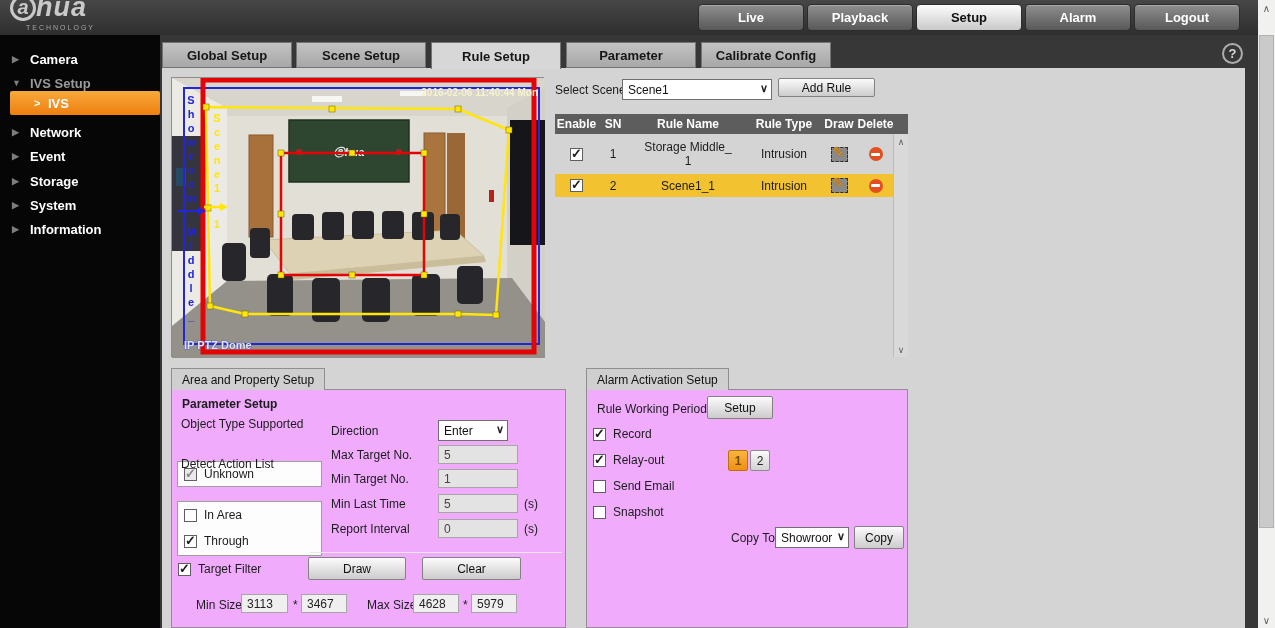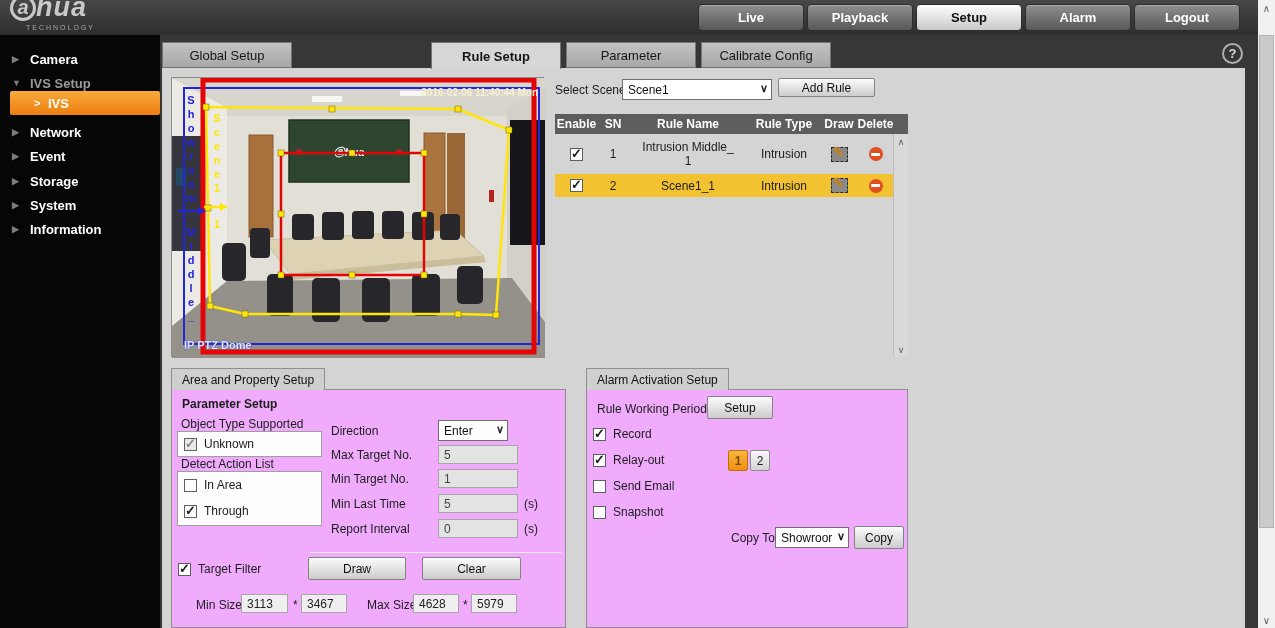--- a/index.html
+++ b/index.html
@@ -33,21 +33,21 @@
   .side-sub { position:absolute; left:10px; width:150px; height:24px; border-radius:2px;
               background:linear-gradient(#f8a93b,#ee7f10); display:flex; align-items:center;
               color:#fff; font-size:13px; font-weight:bold; cursor:pointer; }
   .side-sub .arr { width:14px; margin-left:24px; font-size:11px; color:#fff; }
 
   
   #content { position:absolute; left:160px; top:35px; width:1098px; height:593px; background:#373737; }
   .tab { position:absolute; top:7px; height:26px; width:130px;
          background:linear-gradient(#c3c3c3,#a7a7a7); border:1px solid #747474;
          display:flex; align-items:center; justify-content:center; font-size:13px;
-         color:#161616; cursor:pointer; }
+         color:#161616; cursor:pointer;font-weight:bold; }
   .tab.active { background:#d7d7d7; font-weight:bold; height:27px; border-bottom:none; z-index:3; }
   #help { position:absolute; left:1062px; top:8px; width:21px; height:21px; border-radius:50%;
           border:2px solid #aeaeae; color:#d8d8d8; font-size:13px; font-weight:bold;
           display:flex; align-items:center; justify-content:center; cursor:pointer; }
 
   #panel { position:absolute; left:2px; top:33px; width:1083px; height:560px; background:#d4d4d4; }
 
   
   #video { position:absolute; left:9px; top:9px; width:373px; height:280px;
            border:1px solid #8d8d8d; background:#9b988f; cursor:crosshair; }
@@ -96,21 +96,21 @@
   .del-icon { width:14px; height:14px; border-radius:50%; background:#e05022; position:relative;
               display:inline-block; cursor:pointer; }
   .del-icon::after { content:""; position:absolute; left:2.5px; top:5.5px; width:9px; height:3px;
                      background:#fff; border-radius:1px; }
 
   
   .gtab { position:absolute; height:22px; background:#cfcfcf; border:1px solid #8f8f8f;
           border-bottom:none; display:flex; align-items:center; padding:0 10px;
           font-size:12px; color:#111; z-index:2; }
   .gbox { position:absolute; border:1px solid #8f8f8f; background:#f0abfc; }
-  .whitebox { position:absolute; background:#fdfdfd; border:1px solid #9f9f9f; }
+  .whitebox { position:absolute; background:#fdfdfd; border:1px solid #9f9f9f;margin-top:30px; }
   .cbrow { position:absolute; display:flex; align-items:center; gap:7px; font-size:12px; color:#1c1c1c; }
   .inp { position:absolute; background:#e3e3e3; border:1px solid #a6a6a6; font-size:12px;
          color:#444; display:flex; align-items:center; padding-left:5px; }
   .inp.lite { background:#efefef; color:#222; }
   .bold { font-weight:bold; }
   .sep-line { position:absolute; height:1px; background:#b9b9b9; border-bottom:1px solid #e8e8e8; }
   .relay { position:absolute; width:20px; height:21px; border:1px solid #8c8c8c; border-radius:2px;
            background:linear-gradient(#fafafa,#d2d2d2); font-size:12px; color:#222; display:flex;
            align-items:center; justify-content:center; cursor:pointer; }
   .relay.active { background:linear-gradient(#f8b53f,#ef9114); border-color:#b87409; color:#7a4a00; font-weight:bold; }
@@ -172,20 +172,21 @@
     <span>System</span>
   </div>
   <div class="side-item" style="top:183px">
     <span class="arr">▶</span>
     <span>Information</span>
   </div>
 </div>
 
 <div id="content">
   <div class="tab" style="left:2px">Global Setup</div>
+  <div class="tab" style="left:136px">Scene Setup</div>
   <div class="tab active" style="left:271px">Rule Setup</div>
   <div class="tab" style="left:406px">Parameter</div>
   <div class="tab" style="left:541px">Calibrate Config</div>
   <div id="help">?</div>
 
   <div id="panel">
 
     <div id="video">
       <svg width="373" height="280" viewBox="0 0 373 280">
 
@@ -285,21 +286,21 @@
         <div class="hc c-type">Rule Type</div>
         <div class="hc c-draw">Draw</div>
         <div class="hc c-del">Delete</div>
       </div>
       <div class="trow" style="height:40px">
         <div class="tc c-en">
             <span class="cb checked"></span>
           </div>
         <div class="tc c-sn">1</div>
         <div class="tc c-name" style="flex-direction:column">
-          <span>Intrusion Middle_</span>
+          <span>Storage Middle_</span>
           <span>1</span>
         </div>
         <div class="tc c-type">Intrusion</div>
         <div class="tc c-draw">
             <span class="draw-icon">
           <span class="pencil">✎</span>
             </span>
           </div>
         <div class="tc c-del">
             <span class="del-icon"></span>

